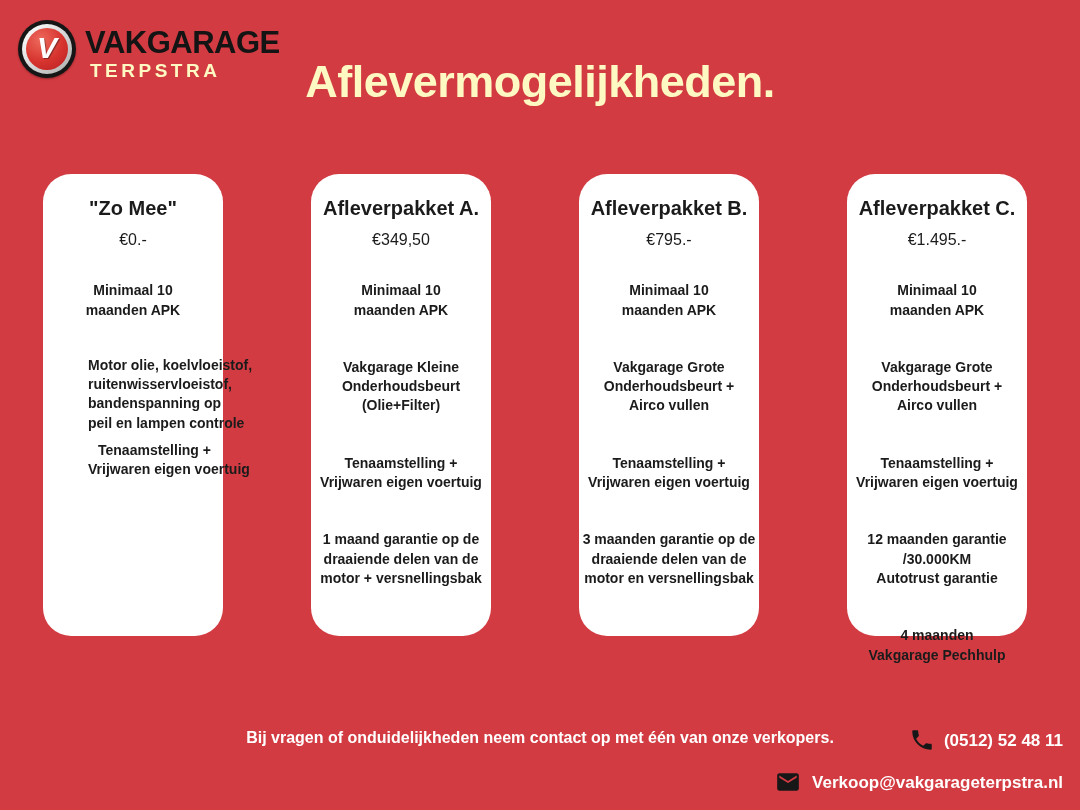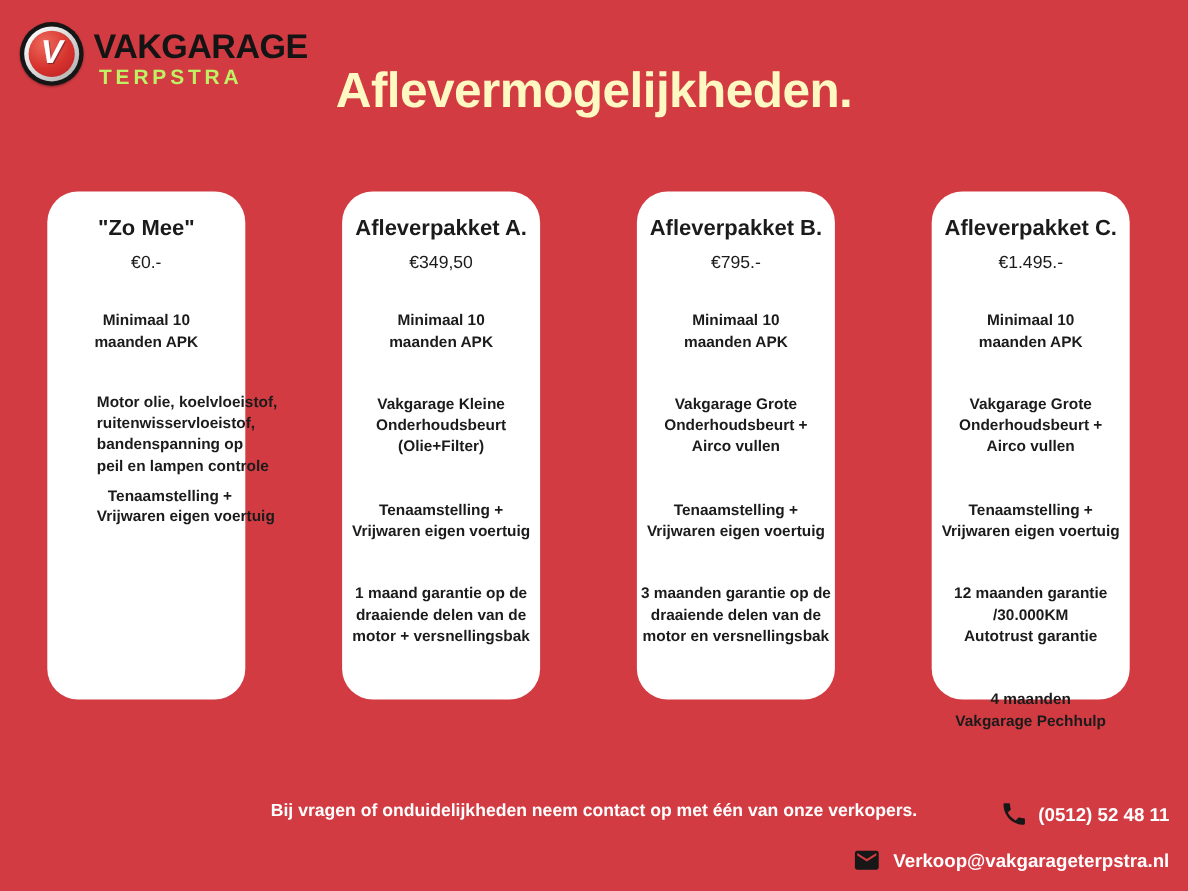--- a/index.html
+++ b/index.html
@@ -55,21 +55,21 @@
   .logo-text { display: flex; flex-direction: column; margin-top: 7px; }
   .logo-name {
     color: #141414;
     font-size: 31px;
     font-weight: bold;
     letter-spacing: -0.5px;
     line-height: 1;
     text-align: right;
   }
   .logo-subname {
-    color: #bef264;
+    color: #fef9c3;
     font-size: 19px;
     font-weight: bold;
     letter-spacing: 3.5px;
     line-height: 1;
     margin-top: 3px;
     margin-left: 5px;
   }
   .page-title {
     position: absolute;
     left: 0; right: 0;

